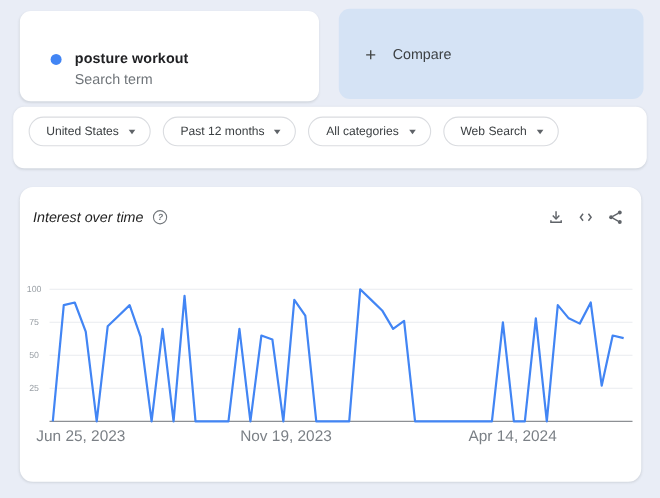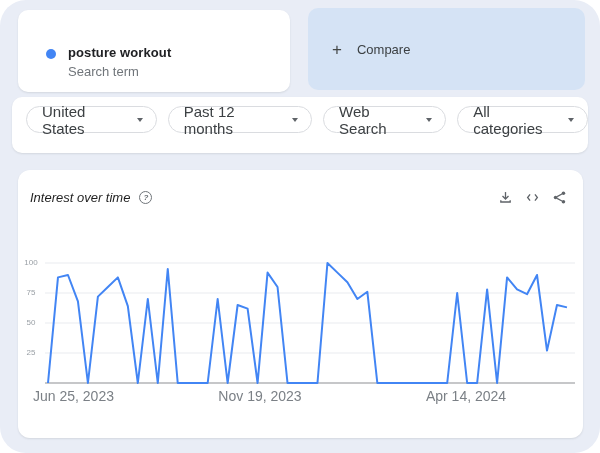--- a/index.html
+++ b/index.html
@@ -2,21 +2,20 @@
 <html><head>
 <meta charset="utf-8">
 <style>
   * { margin:0; padding:0; box-sizing:border-box; }
   body { font-family: "Liberation Sans", "DejaVu Sans", sans-serif; }
   .page {
     position: relative;
     width: 600px; height: 453px;
     background: #e9edf6;
     overflow: hidden;
-    border-radius: 26px;
   }
   .card {
     position: absolute;
     background: #ffffff;
     border-radius: 10px;
     box-shadow: 0 1px 2px rgba(60,64,67,.12);
   }
   
   .search-card { left:18px; top:10px; width:272px; height:82px; }
   .term-dot {
@@ -48,21 +47,21 @@
     left:12px; top:97px; width:576px; height:56px;
     display:flex; align-items:flex-start; gap:11px;
     padding:9px 0 0 14px;
   }
   .pill {
     display:flex; align-items:center; gap:9px;
     height:27px; padding:0 13px 0 15px;
     border:1px solid #dadce0; border-radius:14px;
     background:#fff; cursor:pointer;
   }
-  .pill-label { font-size:15px; color:#3c4043; }
+  .pill-label { font-size:11px; color:#3c4043; }
   .caret {
     width:0; height:0;
     border-left:3.5px solid transparent;
     border-right:3.5px solid transparent;
     border-top:4.5px solid #5f6368;
   }
   
   .chart-card { left:18px; top:170px; width:565px; height:268px; border-radius:12px; }
   .chart-header {
     position:absolute; left:0; top:0; width:100%;
@@ -114,25 +113,25 @@
   <div class="card filter-bar">
     <div class="pill">
       <span class="pill-label">United States</span>
       <span class="caret"></span>
     </div>
     <div class="pill">
       <span class="pill-label">Past 12 months</span>
       <span class="caret"></span>
     </div>
     <div class="pill">
-      <span class="pill-label">Web Search</span>
+      <span class="pill-label">All categories</span>
       <span class="caret"></span>
     </div>
     <div class="pill">
-      <span class="pill-label">All categories</span>
+      <span class="pill-label">Web Search</span>
       <span class="caret"></span>
     </div>
   </div>
 
   <div class="card chart-card">
     <div class="chart-header">
       <span class="chart-title">Interest over time</span>
       <span class="help-icon">?</span>
       <span class="header-spacer"></span>
       <span class="icon-btn">

